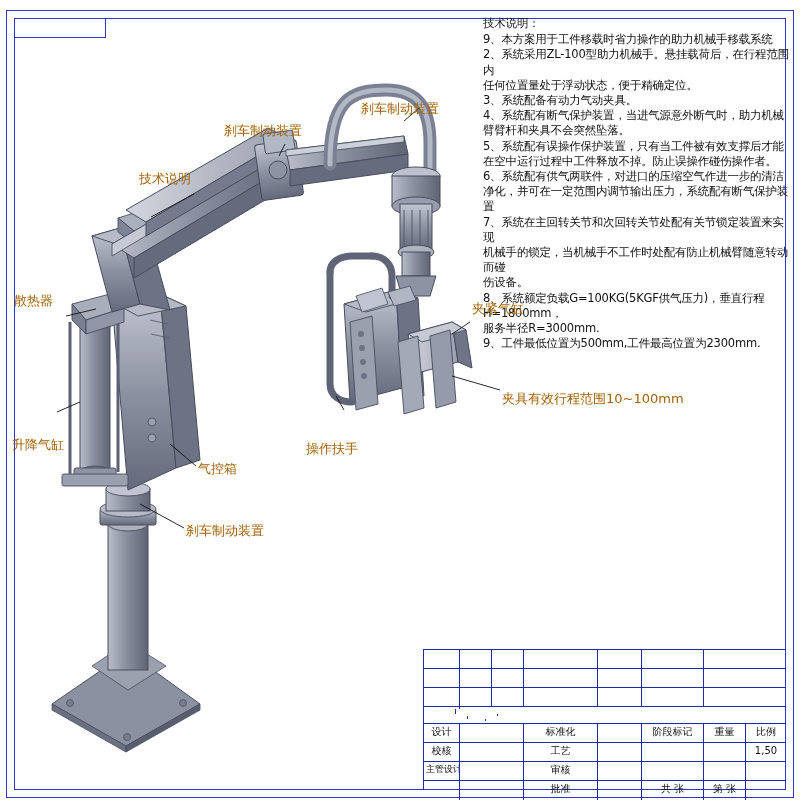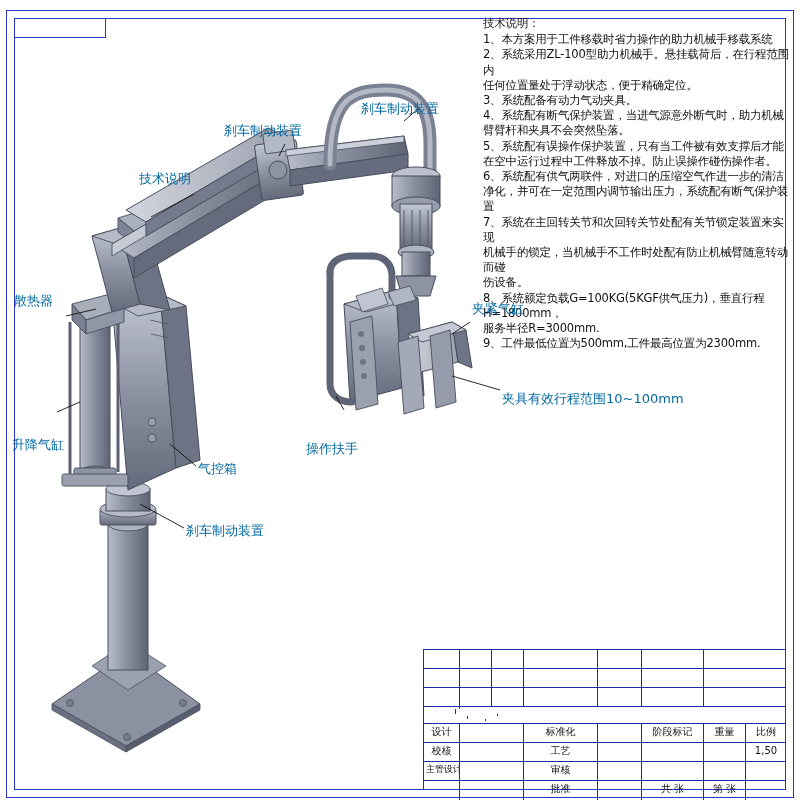--- a/index.html
+++ b/index.html
@@ -62,21 +62,21 @@
     line-height:13px;
   }
   .tb-blank{height:19px;}
   .tb-hdr{height:17px;flex-direction:column;}
   .tb-r{height:19px;}
 
   
   .lbl{
     position:absolute;
     font-size:13px;
-    color:#0369a1;
+    color:#a16207;
     white-space:nowrap;
     font-family:"DejaVu Sans", sans-serif;
   }
 
   svg.art{position:absolute;left:0;top:0;width:800px;height:800px;}
 </style>
 </head>
 <body>
 
 <div class="sheet">
@@ -229,21 +229,21 @@
       <path d="M470,318 L452,330"></path>
 
       <path d="M500,386 L452,372"></path>
 
       <path d="M344,406 L336,392"></path>
     </g>
   </svg>
 
   <div class="notes">
     <div class="note-title">技术说明：</div>
-    <div class="note-line">1、本方案用于工件移载时省力操作的助力机械手移载系统</div>
+    <div class="note-line">9、本方案用于工件移载时省力操作的助力机械手移载系统</div>
     <div class="note-line">2、系统采用ZL-100型助力机械手。悬挂载荷后，在行程范围内</div>
     <div class="note-line">任何位置量处于浮动状态，便于精确定位。</div>
     <div class="note-line">3、系统配备有动力气动夹具。</div>
     <div class="note-line">4、系统配有断气保护装置，当进气源意外断气时，助力机械</div>
     <div class="note-line">臂臂杆和夹具不会突然坠落。</div>
     <div class="note-line">5、系统配有误操作保护装置，只有当工件被有效支撑后才能</div>
     <div class="note-line">在空中运行过程中工件释放不掉。防止误操作碰伤操作者。</div>
     <div class="note-line">6、系统配有供气两联件，对进口的压缩空气作进一步的清洁</div>
     <div class="note-line">净化，并可在一定范围内调节输出压力，系统配有断气保护装置</div>
     <div class="note-line">7、系统在主回转关节和次回转关节处配有关节锁定装置来实现</div>

